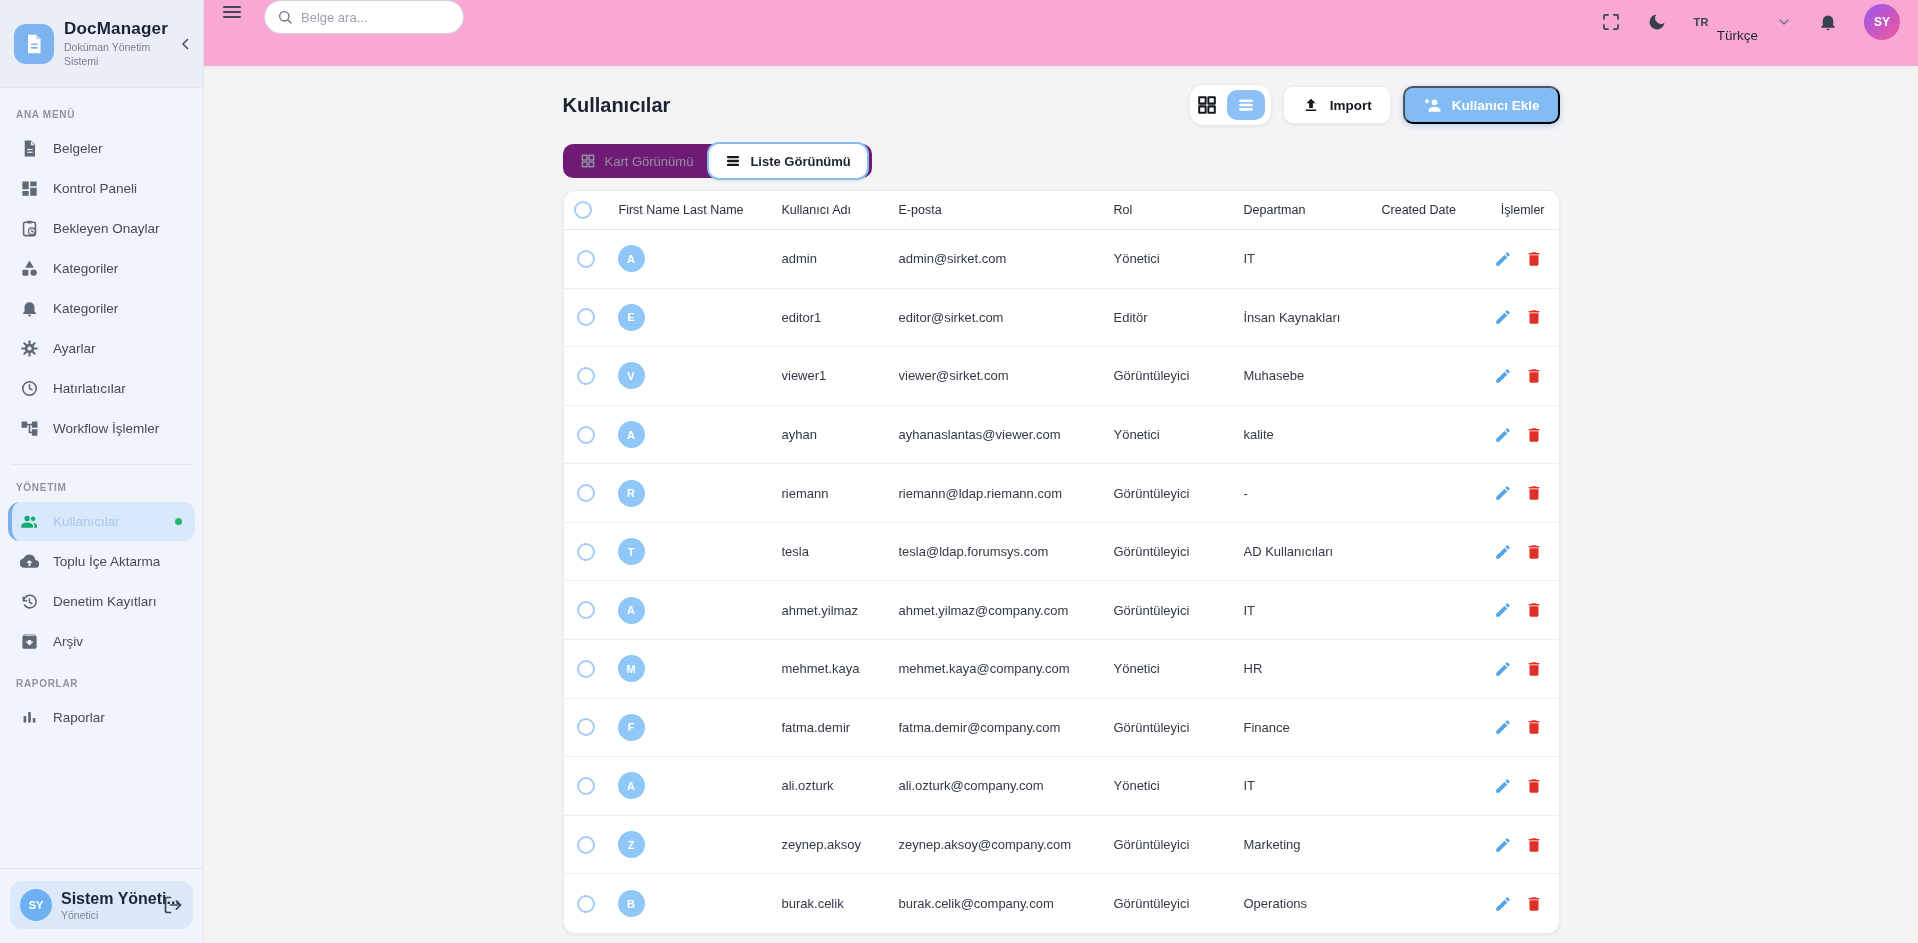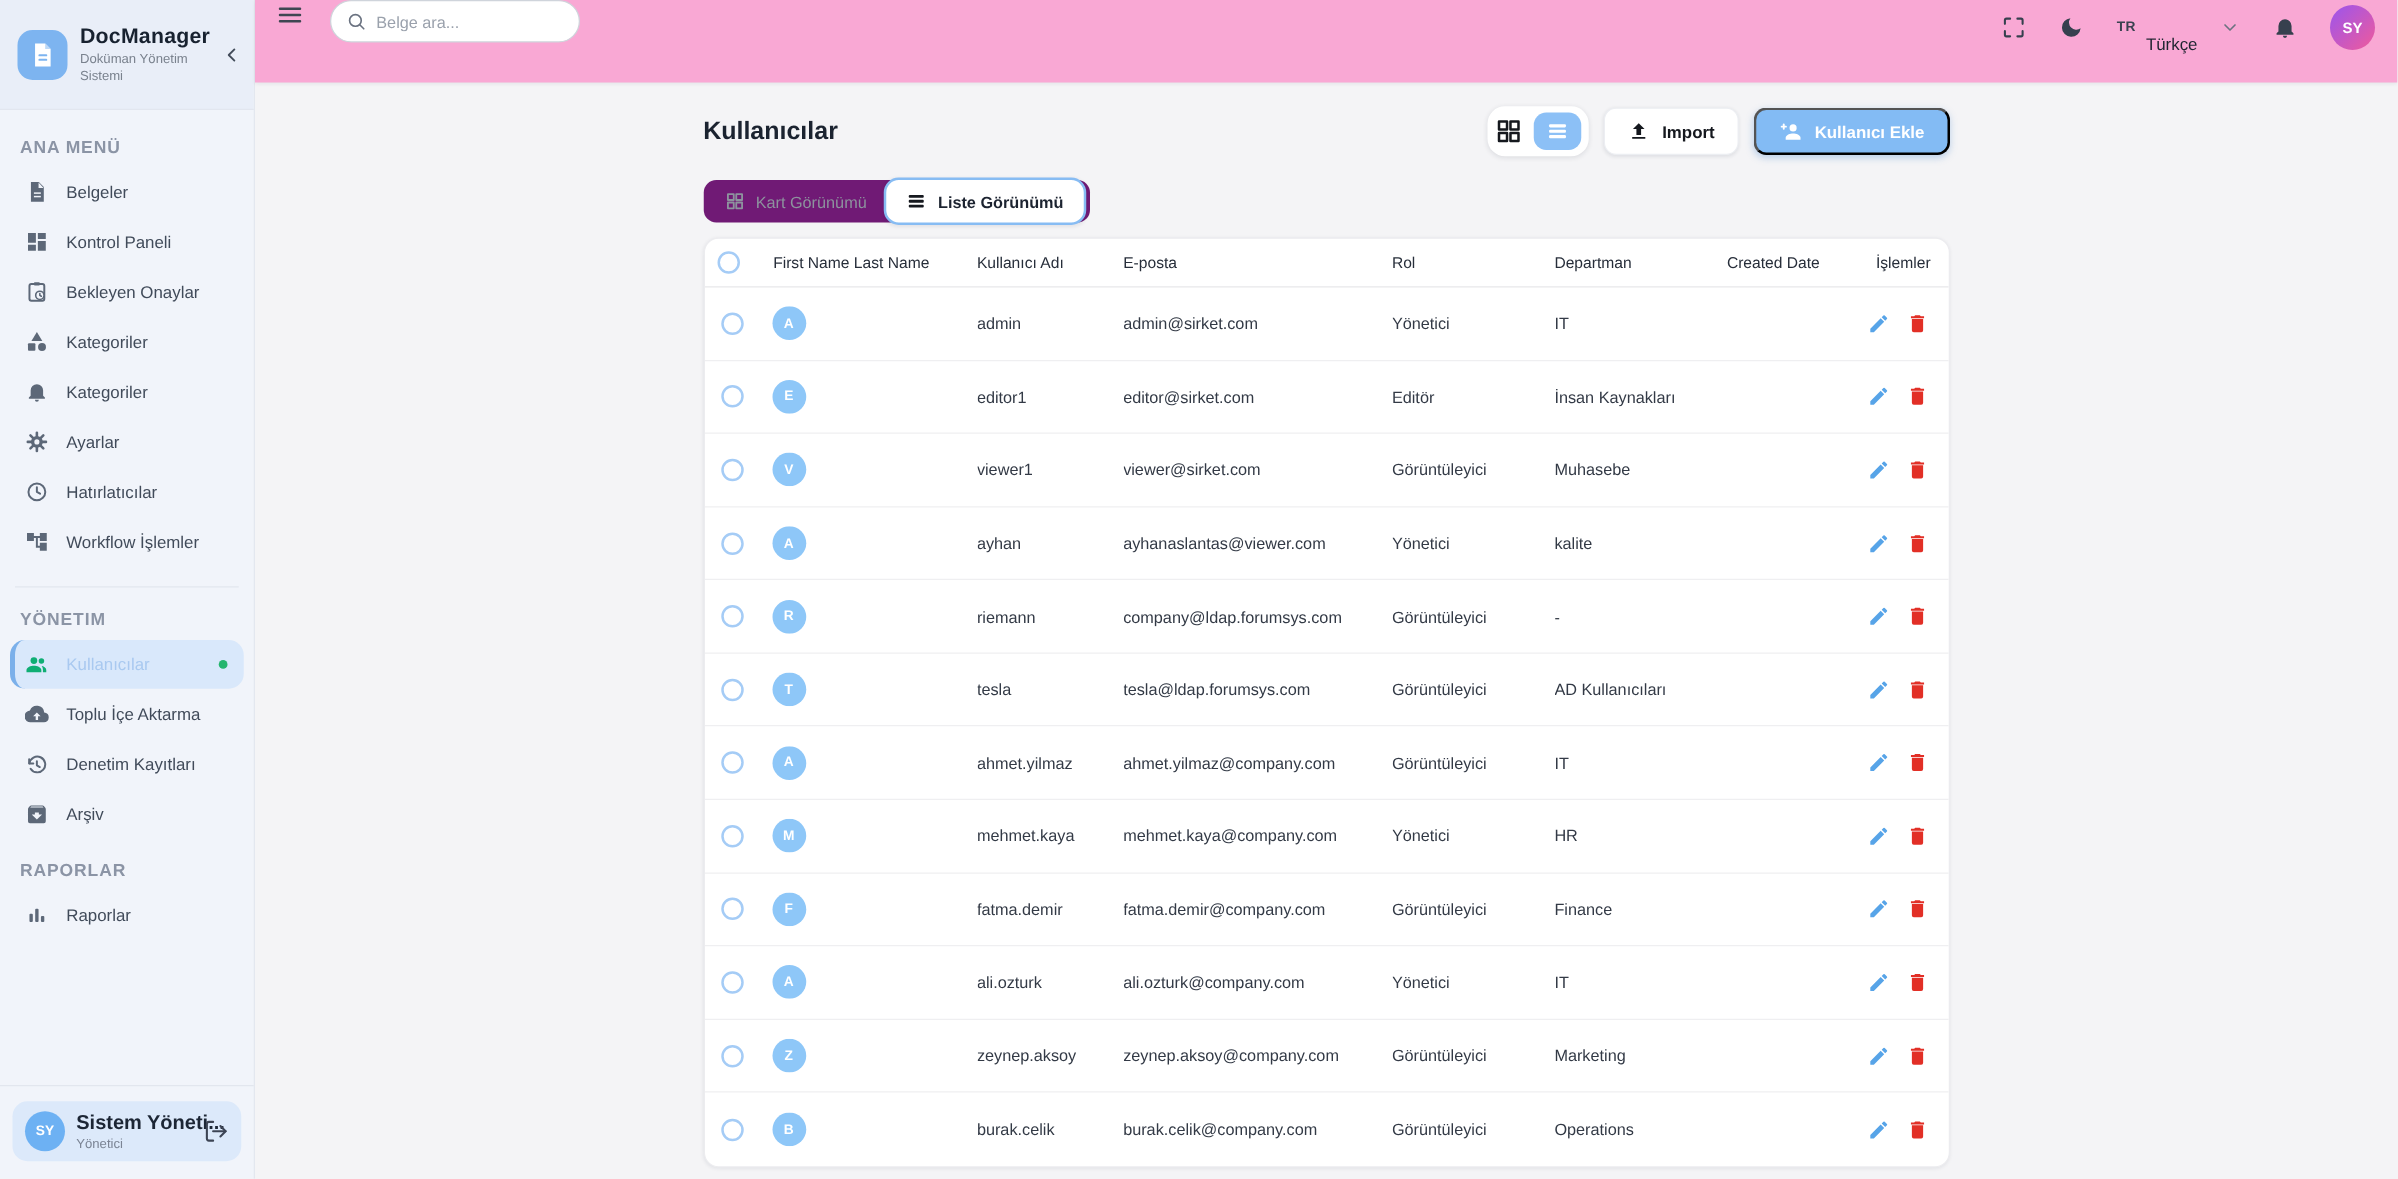--- a/index.html
+++ b/index.html
@@ -12,21 +12,21 @@
   .logo-row { height:88px; background:#e9eef8; display:flex; align-items:center; padding:0 8px 0 14px; gap:10px; border-bottom:1px solid #e2e6ef; }
   .logo-badge { width:40px; height:40px; border-radius:12px; background:#7db4f0; display:flex; align-items:center; justify-content:center; flex:none; }
   .logo-badge svg { width:26px; height:26px; }
   .logo-text { flex:1; min-width:0; }
   .logo-title { font-size:17px; font-weight:bold; color:#182230; letter-spacing:.2px; }
   .logo-sub { font-size:10.5px; color:#7a828e; line-height:1.3; margin-top:2px; width:94px; }
   .collapse-btn { width:18px; height:18px; color:#434c5a; flex:none; cursor:pointer; }
   .collapse-btn svg { width:100%; height:100%; }
 
   .nav { flex:1; padding-top:4px; overflow:hidden; }
-  .sec-label { font-size:14px; font-weight:bold; color:#8b94a5; letter-spacing:.7px; margin:17px 16px 9px; }
+  .sec-label { font-size:10px; font-weight:bold; color:#8b94a5; letter-spacing:.7px; margin:17px 16px 9px; }
   .nav-item { height:39px; margin:1px 8px; border-radius:12px; display:flex; align-items:center; padding:0 8px 0 12px; gap:14px; cursor:pointer; }
   .nav-ic { width:19px; height:19px; color:#5d6878; flex:none; display:flex; }
   .nav-ic svg { width:100%; height:100%; }
   .nav-label { font-size:13.5px; color:#414b5a; font-weight:500; white-space:nowrap; }
   .nav-item.active { background:#d9e8fb; border-left:4px solid #7bb0ea; padding-left:8px; }
   .nav-item.active .nav-ic { color:#0fae74; }
   .nav-item.active .nav-label { color:#a9c9f0; }
   .dot { width:7px; height:7px; border-radius:50%; background:#25b56e; margin-left:auto; margin-right:5px; flex:none; }
   .nav-divider { height:1px; background:#e2e6ee; margin:16px 12px 2px; }
 
@@ -544,21 +544,21 @@
 
   <div class="trow">
     <div>
                   <span class="ck"></span>
                 </div>
     <div class="cell name-cell">
       <span class="av">R</span>
       <span></span>
     </div>
     <div class="cell">riemann</div>
-    <div class="cell">company@ldap.forumsys.com</div>
+    <div class="cell">riemann@ldap.riemann.com</div>
     <div class="cell">Görüntüleyici</div>
     <div class="cell">-</div>
     <div class="cell"></div>
     <div class="actions">
       <span class="act-edit" style="display: inline-flex;">
                     <svg viewBox="0 0 24 24" fill="currentColor">
                       <path d="M3 17.25V21h3.75L17.81 9.94l-3.75-3.75L3 17.25zM20.71 7.04a1 1 0 0 0 0-1.41l-2.34-2.34a1 1 0 0 0-1.41 0l-1.83 1.83 3.75 3.75 1.83-1.83z"></path>
                     </svg>
                   </span>
       <span class="act-del" style="display: inline-flex;">

